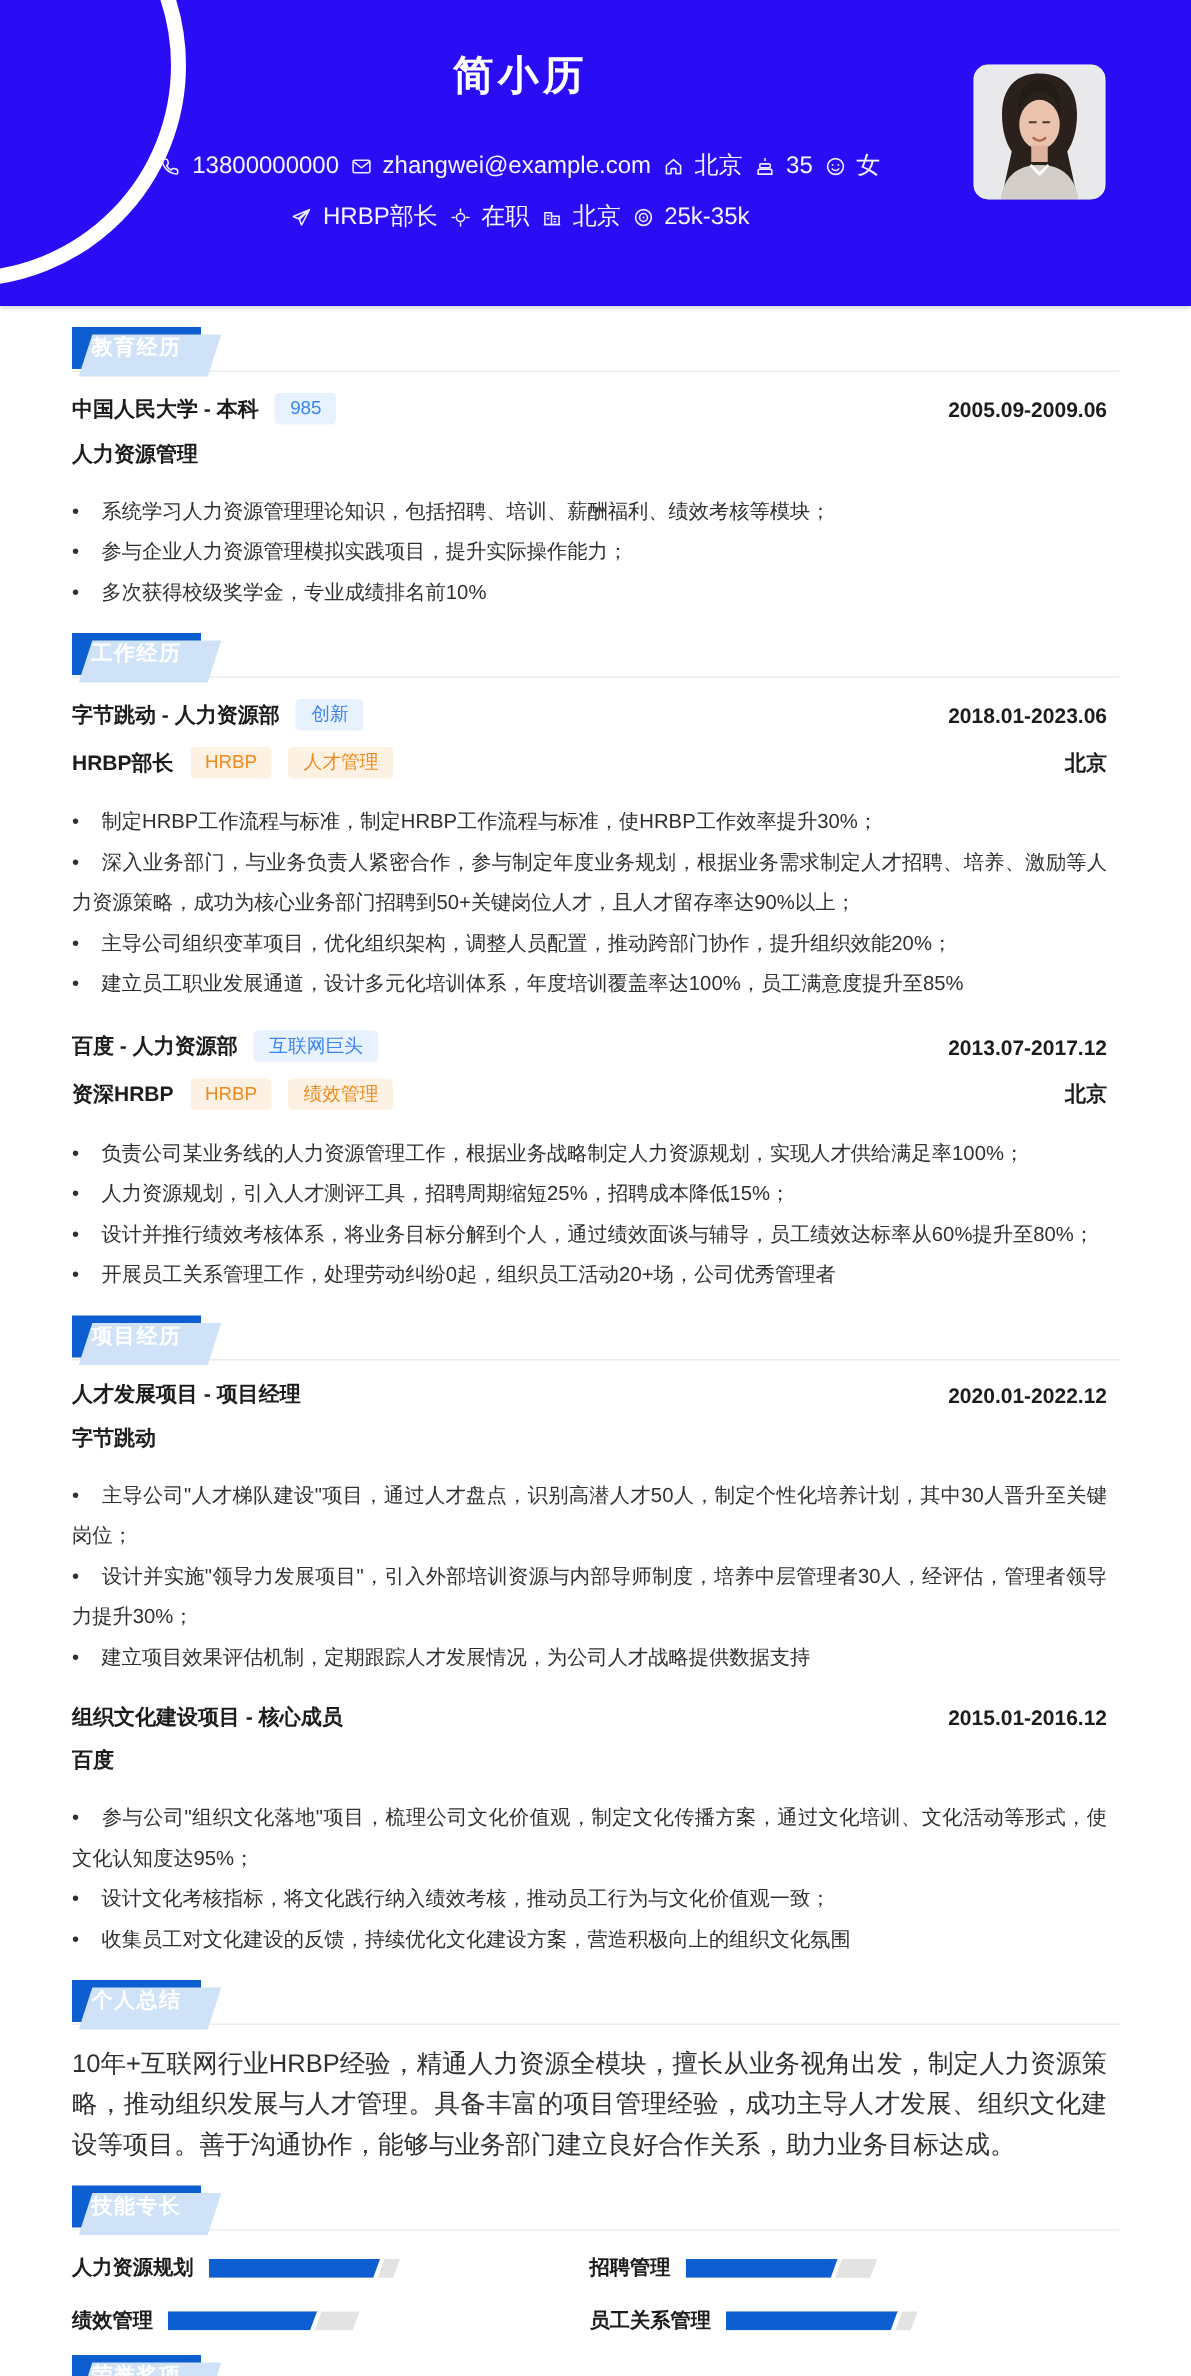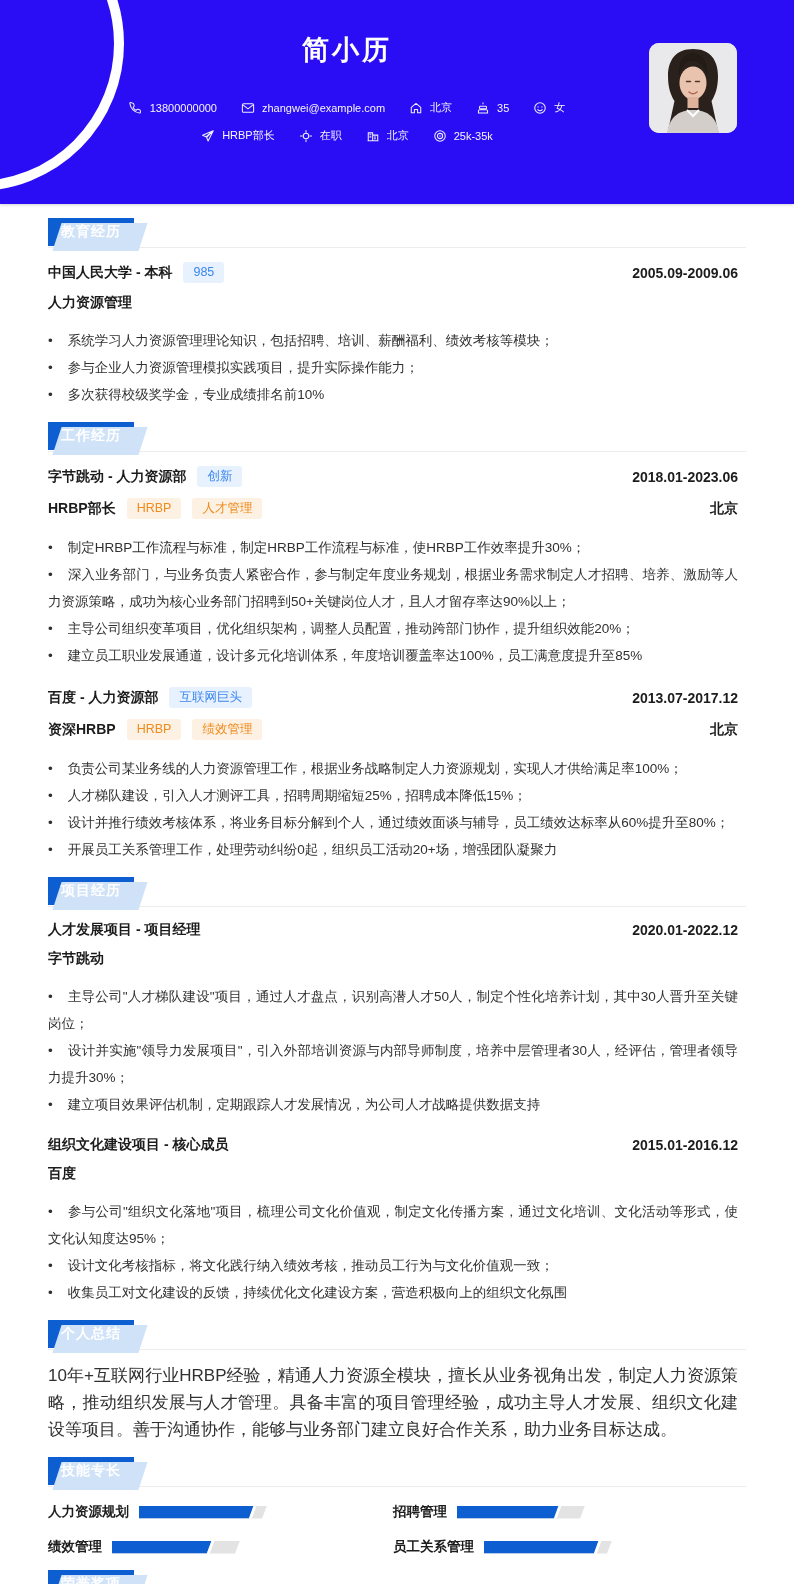--- a/index.html
+++ b/index.html
@@ -8,22 +8,22 @@
     font-family:"Liberation Sans","DejaVu Sans",sans-serif;
     -webkit-font-smoothing:antialiased;
   }
   
   .header{position:relative;height:204px;background:#2b0df5;color:#fff;overflow:hidden;
           box-shadow:0 1px 3px rgba(0,0,0,.18);}
   .deco-circle{position:absolute;width:275px;height:275px;border:10px solid #fff;
                border-radius:50%;left:-171px;top:-104px;}
   .header-inner{position:relative;margin:0 160px 0 60px;text-align:center;}
   .resume-title{font-size:27px;font-weight:bold;letter-spacing:3px;padding-top:32px;}
-  .contact-row{display:flex;justify-content:center;gap:24px;
-               font-size:11px;color:rgba(255,255,255,.96);}
+  .contact-row{display:flex;justify-content:center;gap:8px;
+               font-size:16px;color:rgba(255,255,255,.96);}
   .contact-row.r1{margin-top:32px;}
   .contact-row.r2{margin-top:13px;}
   .contact-item{display:flex;align-items:center;gap:7px;white-space:nowrap;}
   .ci-icon svg{width:14px;height:14px;display:block;color:rgba(255,255,255,.92);}
   .photo{position:absolute;right:57px;top:43px;width:88px;height:90px;border-radius:10px;
          overflow:hidden;background:#e9e9eb;}
   .photo svg{display:block;width:88px;height:90px;}
   
   .content{padding:0 56px 0 48px;}
   .section-header{position:relative;margin-top:14px;height:30px;}
@@ -229,23 +229,23 @@
         <div class="entry-row l2">
           <div class="row-left">
             <span class="entry-title">资深HRBP</span>
             <span class="tag orange">HRBP</span>
             <span class="tag orange">绩效管理</span>
           </div>
           <span class="entry-right">北京</span>
         </div>
         <div class="bullets">
           <div class="bullet"><span class="dot">•</span><span class="bullet-text">负责公司某业务线的人力资源管理工作，根据业务战略制定人力资源规划，实现人才供给满足率100%；</span></div>
-          <div class="bullet"><span class="dot">•</span><span class="bullet-text">人才梯队建设，引入人才测评工具，招聘周期缩短25%，招聘成本降低15%；</span></div>
+          <div class="bullet"><span class="dot">•</span><span class="bullet-text">人力资源规划，引入人才测评工具，招聘周期缩短25%，招聘成本降低15%；</span></div>
           <div class="bullet"><span class="dot">•</span><span class="bullet-text">设计并推行绩效考核体系，将业务目标分解到个人，通过绩效面谈与辅导，员工绩效达标率从60%提升至80%；</span></div>
-          <div class="bullet"><span class="dot">•</span><span class="bullet-text">开展员工关系管理工作，处理劳动纠纷0起，组织员工活动20+场，增强团队凝聚力</span></div>
+          <div class="bullet"><span class="dot">•</span><span class="bullet-text">开展员工关系管理工作，处理劳动纠纷0起，组织员工活动20+场，公司优秀管理者</span></div>
         </div>
       </div>
     </section>
     <section class="section">
       <div class="section-header"><div class="section-rule"></div><span class="section-badge">项目经历</span></div>
       <div class="entry">
         <div class="entry-row l1">
           <div class="row-left">
             <span class="entry-title">人才发展项目 - 项目经理</span>
           </div>

